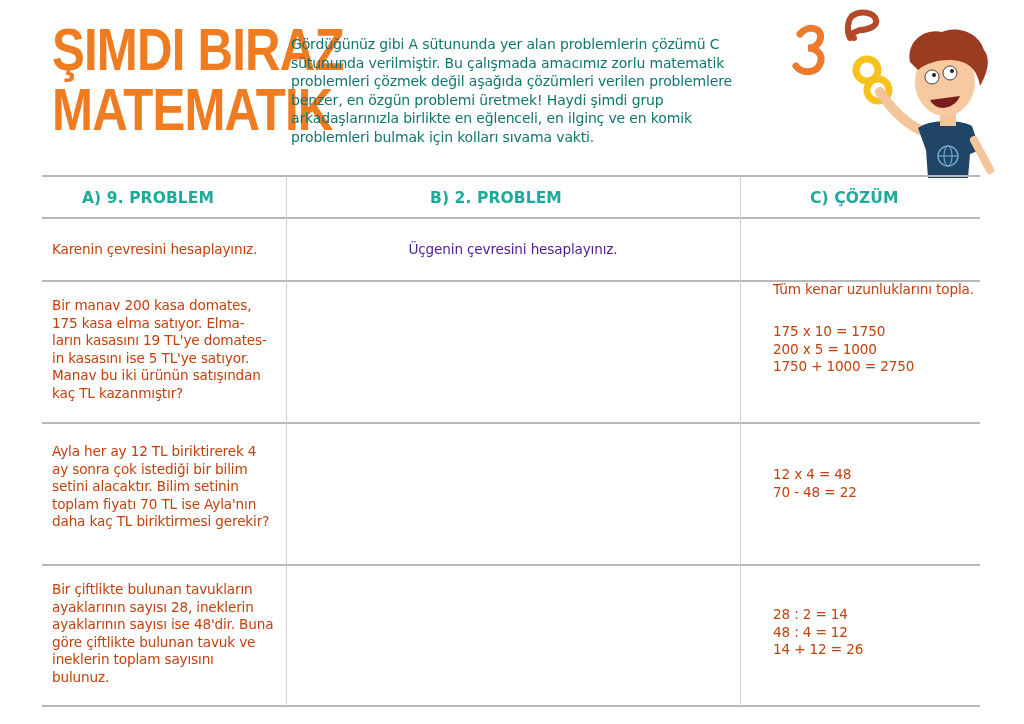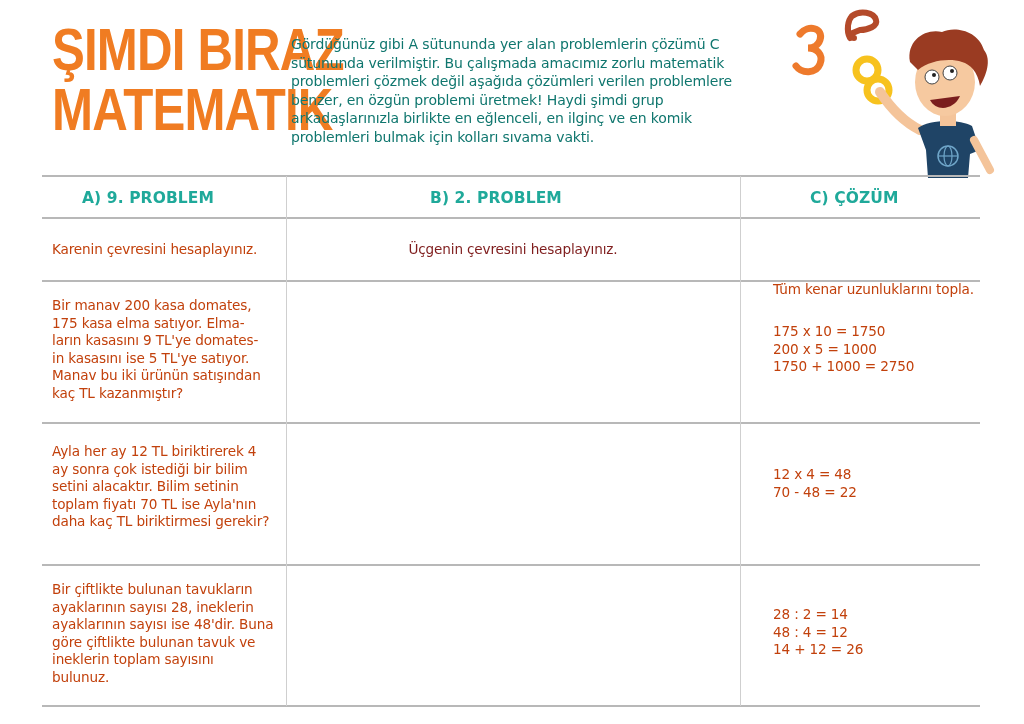--- a/index.html
+++ b/index.html
@@ -29,21 +29,21 @@
 
     .hdr {
       position: absolute; top: 14px; font-family: "DejaVu Sans", sans-serif;
       font-weight: bold; font-size: 15.5px; color: #1fa99a; letter-spacing: 0.1px;
     }
 
     .cell {
       position: absolute; font-family: "DejaVu Sans", sans-serif;
       font-size: 13.6px; line-height: 17.6px; color: #c2410c; letter-spacing: -0.15px;
     }
-    .cell.b { color: #7f1d1d; }
+    .cell.b { color: #4c1d95; }
     .sol { white-space: pre-line; }
 
     .page-num {
       position: absolute; left: 504px; top: 733px; font-family: "Liberation Sans", sans-serif;
       font-size: 15px; color: #333333;
     }
   </style>
 </head>
 <body>
 
@@ -115,21 +115,21 @@
   <div>
     <div class="cell" style="left:10px; top:66px;">Karenin çevresini hesaplayınız.</div>
     <div class="cell b" style="left:244px; width:454px; top:66px; text-align:center;">Üçgenin çevresini hesaplayınız.</div>
     <div class="cell" style="left:731px; top:66px;margin-top:40px;">Tüm kenar uzunluklarını topla.</div>
   </div>
 
   <div>
     <div class="cell" style="left:10px; top:122px; width:230px;">
       <div>Bir manav 200 kasa domates,</div>
       <div>175 kasa elma satıyor. Elma-</div>
-      <div>ların kasasını 9 TL'ye domates-</div>
+      <div>ların kasasını 19 TL'ye domates-</div>
       <div>in kasasını ise 5 TL'ye satıyor.</div>
       <div>Manav bu iki ürünün satışından</div>
       <div>kaç TL kazanmıştır?</div>
     </div>
     <div class="cell b" style="left:252px; top:122px; width:440px; height:120px;"></div>
     <div class="cell sol" style="left:731px; top:148px;">175 x 10 = 1750
 200 x 5 = 1000
 1750 + 1000 = 2750</div>
   </div>
 

